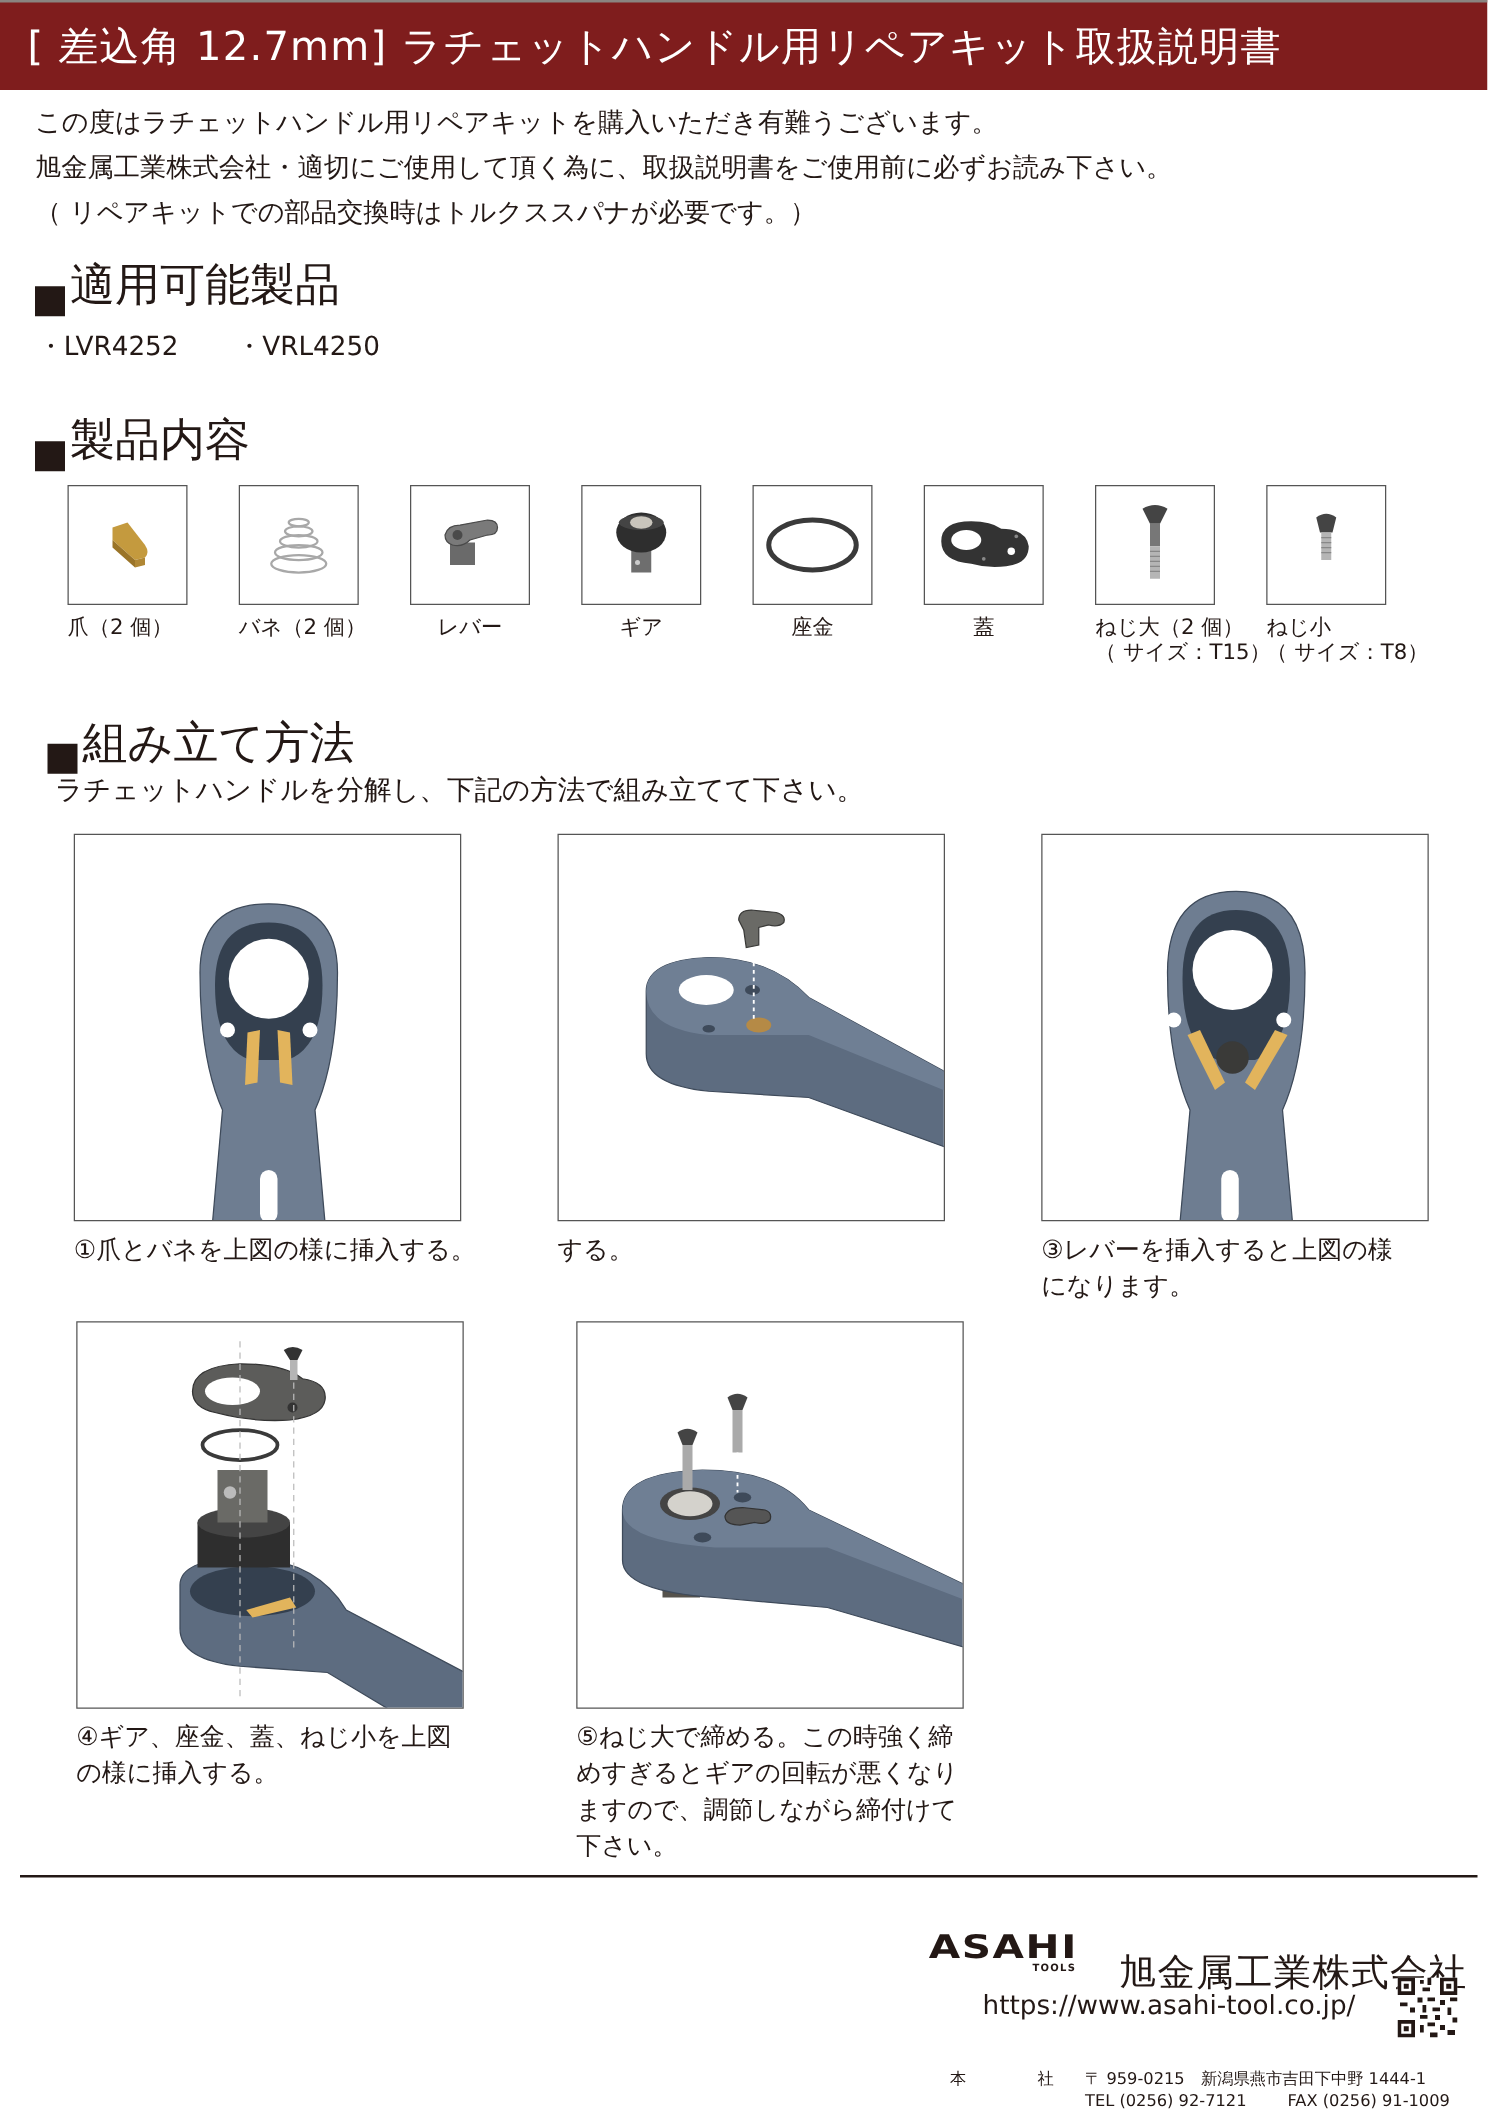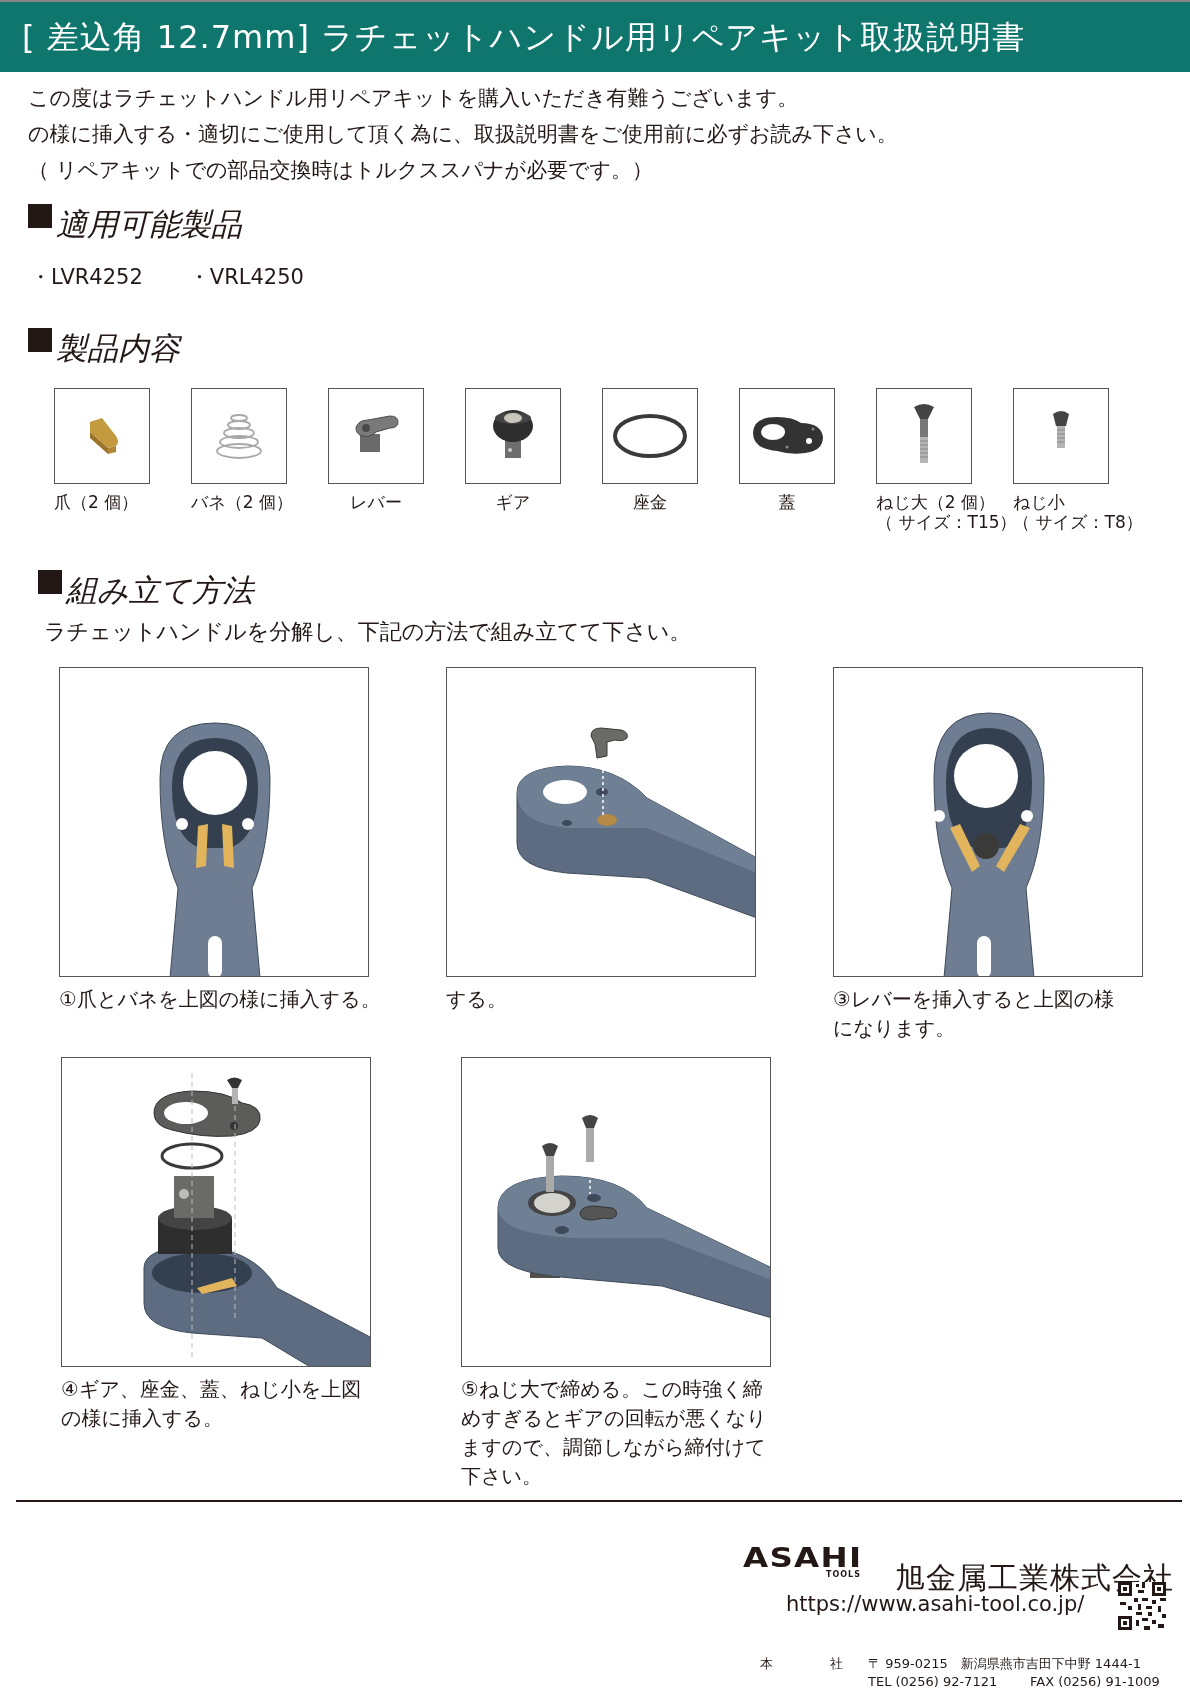--- a/index.html
+++ b/index.html
@@ -1,25 +1,25 @@
 <!DOCTYPE html>
 <html><head>
 <meta charset="utf-8">
 <style>
   * { box-sizing: border-box; margin: 0; padding: 0; }
   html, body { width: 1190px; height: 1693px; background: #ffffff; overflow: hidden; }
   body { font-family: "DejaVu Sans", "Liberation Sans", sans-serif; color: #231815; position: relative; }
 
-  .title-bar { position: absolute; left: 0; top: 0; width: 1190px; height: 72px; background: #0f766e; border-top: 2px solid #8a8480; }
+  .title-bar { position: absolute; left: 0; top: 0; width: 1190px; height: 72px; background: #7f1d1d; border-top: 2px solid #8a8480; }
   .title-bar h1 { position: absolute; left: 22px; top: 14px; font-size: 32px; font-weight: normal; color: #ffffff; letter-spacing: 1px; white-space: nowrap; }
 
   .intro { position: absolute; left: 28px; top: 80px; font-size: 21px; line-height: 36px; }
   .intro p { white-space: nowrap; }
 
-  .section-h { position: absolute; font-size: 31px; font-weight: normal; display: flex; align-items: flex-start; white-space: nowrap; font-style: italic; }
+  .section-h { position: absolute; font-size: 36px; font-weight: normal; display: flex; align-items: flex-end; white-space: nowrap; }
   .sq { display: inline-block; width: 24px; height: 24px; background: #231815; margin-right: 4px; }
 
   .models { position: absolute; left: 30px; top: 263px; font-family: "DejaVu Sans", sans-serif; font-size: 21px; display: flex; gap: 46px; }
 
   .parts { position: absolute; left: 54px; top: 388px; width: 1110px; height: 150px; }
   .part { position: absolute; top: 0; width: 140px; }
   .part .box { width: 96px; height: 96px; border: 1.5px solid #555; background: #fff; display: flex; align-items: center; justify-content: center; }
   .part .lbl { font-size: 17px; line-height: 20px; margin-top: 8px; white-space: nowrap; }
   .part .lbl.center { width: 96px; text-align: center; }
 
@@ -47,21 +47,21 @@
 </style>
 </head>
 <body>
 
 <div class="title-bar">
   <h1>[ 差込角 12.7mm] ラチェットハンドル用リペアキット取扱説明書</h1>
 </div>
 
 <div class="intro">
   <p>この度はラチェットハンドル用リペアキットを購入いただき有難うございます。</p>
-  <p>の様に挿入する・適切にご使用して頂く為に、取扱説明書をご使用前に必ずお読み下さい。</p>
+  <p>旭金属工業株式会社・適切にご使用して頂く為に、取扱説明書をご使用前に必ずお読み下さい。</p>
   <p>（ リペアキットでの部品交換時はトルクススパナが必要です。）</p>
 </div>
 
 <div class="section-h" style="left:28px; top:204px;">
   <span class="sq"></span>
   <span>適用可能製品</span>
 </div>
 <div class="models">
   <span>・LVR4252</span>
   <span>・VRL4250</span>

